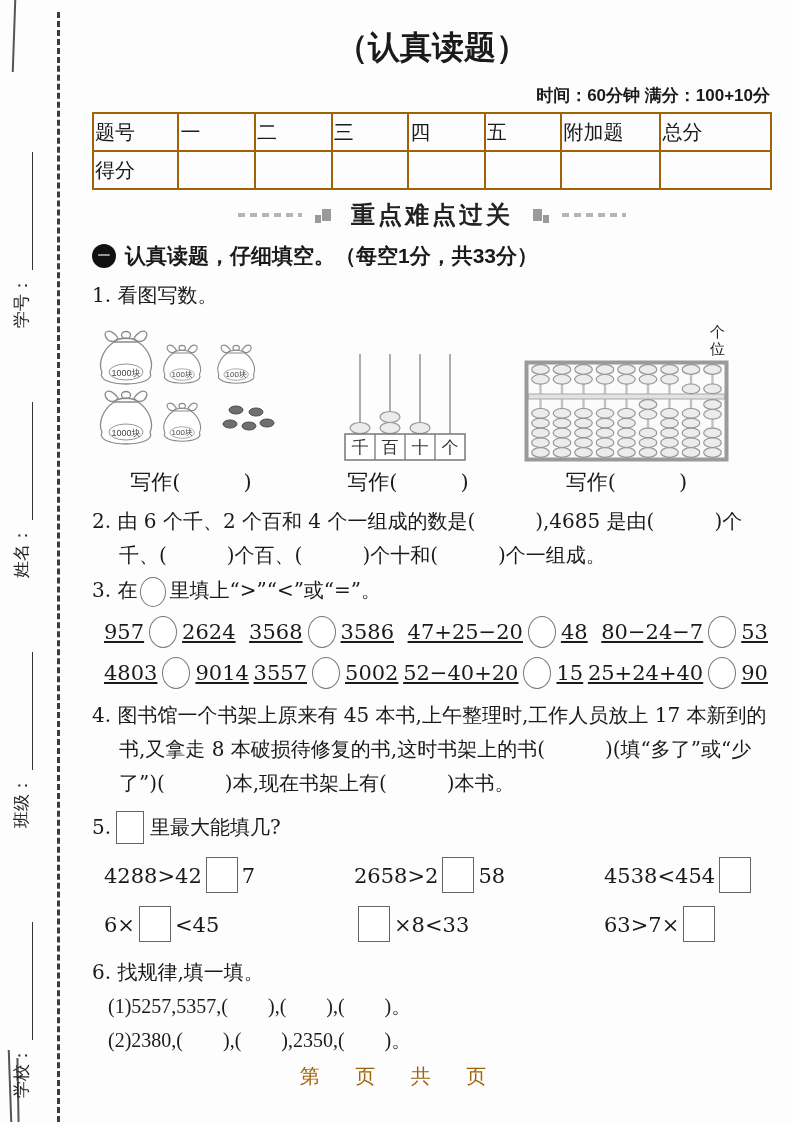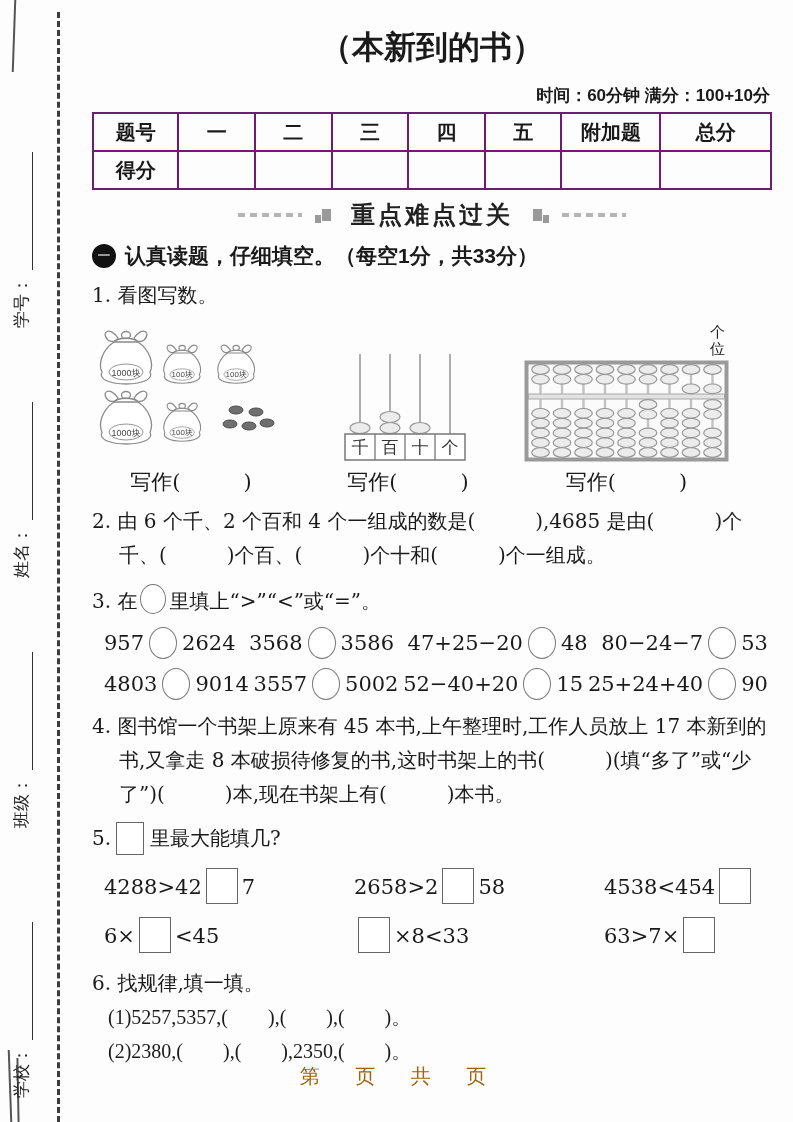--- a/index.html
+++ b/index.html
@@ -14,22 +14,22 @@
        transform:rotate(-90deg) translateX(-176px);
        display:flex;align-items:flex-end;gap:7px;}
   .side-label{font-family:"DejaVu Serif",serif;font-size:17px;color:#222;white-space:nowrap;}
   .side-blank{flex:1;border-bottom:1.6px solid #333;height:5px;}
   
   .content{position:absolute;left:92px;top:14px;width:680px;}
   .title{font-size:40px;font-weight:bold;text-align:center;letter-spacing:1px;}
   .subtitle{font-size:32px;font-weight:bold;text-align:center;margin-top:12px;}
   .info{font-size:17px;font-weight:bold;text-align:right;margin-top:14px;padding-right:2px;}
   table.score-table{border-collapse:collapse;width:100%;margin-top:5px;table-layout:fixed;}
-  table.score-table td{border:2px solid #701a75;height:34px;text-align:center;
-       font-size:20px;font-weight:bold;}
+  table.score-table td{border:2px solid #a16207;height:34px;
+       font-size:20px;font-weight:normal;}
   td.cn-num{font-family:"DejaVu Serif",serif;font-weight:600;font-size:21px;}
   .banner{display:flex;align-items:center;justify-content:center;margin-top:9px;gap:16px;}
   .banner-text{font-size:24px;font-weight:900;letter-spacing:3px;color:#222;}
   .deco-line{width:64px;height:4px;
        background:repeating-linear-gradient(90deg,#b5b5b5 0 7px,transparent 7px 12px);}
   .deco-sq{width:9px;height:12px;background:#9a9a9a;position:relative;margin:0 4px;}
   .deco-sq::after{content:"";position:absolute;left:-7px;top:6px;width:6px;height:8px;background:#9a9a9a;}
   .deco-sq.r::after{left:auto;right:-7px;}
   .section-head{display:flex;align-items:center;gap:9px;margin-top:11px;}
   .badge{width:24px;height:24px;border-radius:50%;background:#111;color:#fff;
@@ -41,26 +41,26 @@
   .figure{display:flex;flex-direction:column;align-items:center;}
   .fig-money{margin-left:4px;gap:16px;}
   .fig-counter{margin-left:50px;}
   .fig-abacus{margin-left:44px;}
   .caption{font-family:"DejaVu Serif",serif;font-size:21px;margin-top:6px;white-space:nowrap;}
   .place-label{align-self:flex-end;margin-right:4px;margin-bottom:2px;font-family:"DejaVu Serif",serif;
        font-size:15px;line-height:1.15;text-align:center;}
   .place-label span{display:block;}
   .bead{fill:#ececec;stroke:#979797;stroke-width:1.2;}
   .hang{padding-left:27px;text-indent:-27px;margin-top:8px;}
-  .q3-intro{margin-top:12px;display:flex;align-items:flex-start;}
+  .q3-intro{margin-top:1px;display:flex;align-items:flex-end;}
   .circle{display:inline-block;width:26px;height:30px;border:1.5px solid #777;
        border-radius:50%;margin:0 5px;vertical-align:-8px;background:#fff;}
   .circle.small{width:24px;height:28px;margin:0 3px;}
   .cmp-row{display:flex;justify-content:space-between;padding:0 4px 0 12px;margin:9px 0;
-       font-family:"DejaVu Serif",serif;font-size:21px;align-items:center;}
+       font-family:"DejaVu Serif",serif;font-size:21px;align-items:center;text-decoration:underline;}
   .cmp{display:flex;align-items:center;white-space:nowrap;}
   .q5-intro{margin-top:10px;display:flex;align-items:center;}
   .sq{display:inline-block;width:30px;height:34px;border:1.5px solid #666;margin:0 4px;
        vertical-align:-10px;background:#fff;}
   .sq.small{width:26px;height:31px;margin:0 6px 0 5px;}
   .q5-row{display:grid;grid-template-columns:250px 250px 1fr;padding-left:12px;margin:13px 0;
        font-family:"DejaVu Serif",serif;font-size:21px;align-items:center;}
   .q5-item{white-space:nowrap;}
   .q6-label{margin-top:6px;}
   .indent{padding-left:16px;font-family:Liberation Serif, serif;}
@@ -95,21 +95,21 @@
 </div>
 <div class="side-item" style="top:922px;">
   <div class="side-rot">
     <span class="side-label">学校：</span>
     <span class="side-blank"></span>
   </div>
 </div>
 
 <div class="content">
 
-  <div class="subtitle">（本新到的书）</div>
+  <div class="subtitle">（认真读题）</div>
   <div class="info">时间：60分钟  满分：100+10分</div>
 
   <table class="score-table">
     <colgroup>
       <col style="width:12.6%">
         <col style="width:11.3%">
         <col style="width:11.3%">
         <col style="width:11.3%">
       <col style="width:11.3%">
         <col style="width:11.3%">

